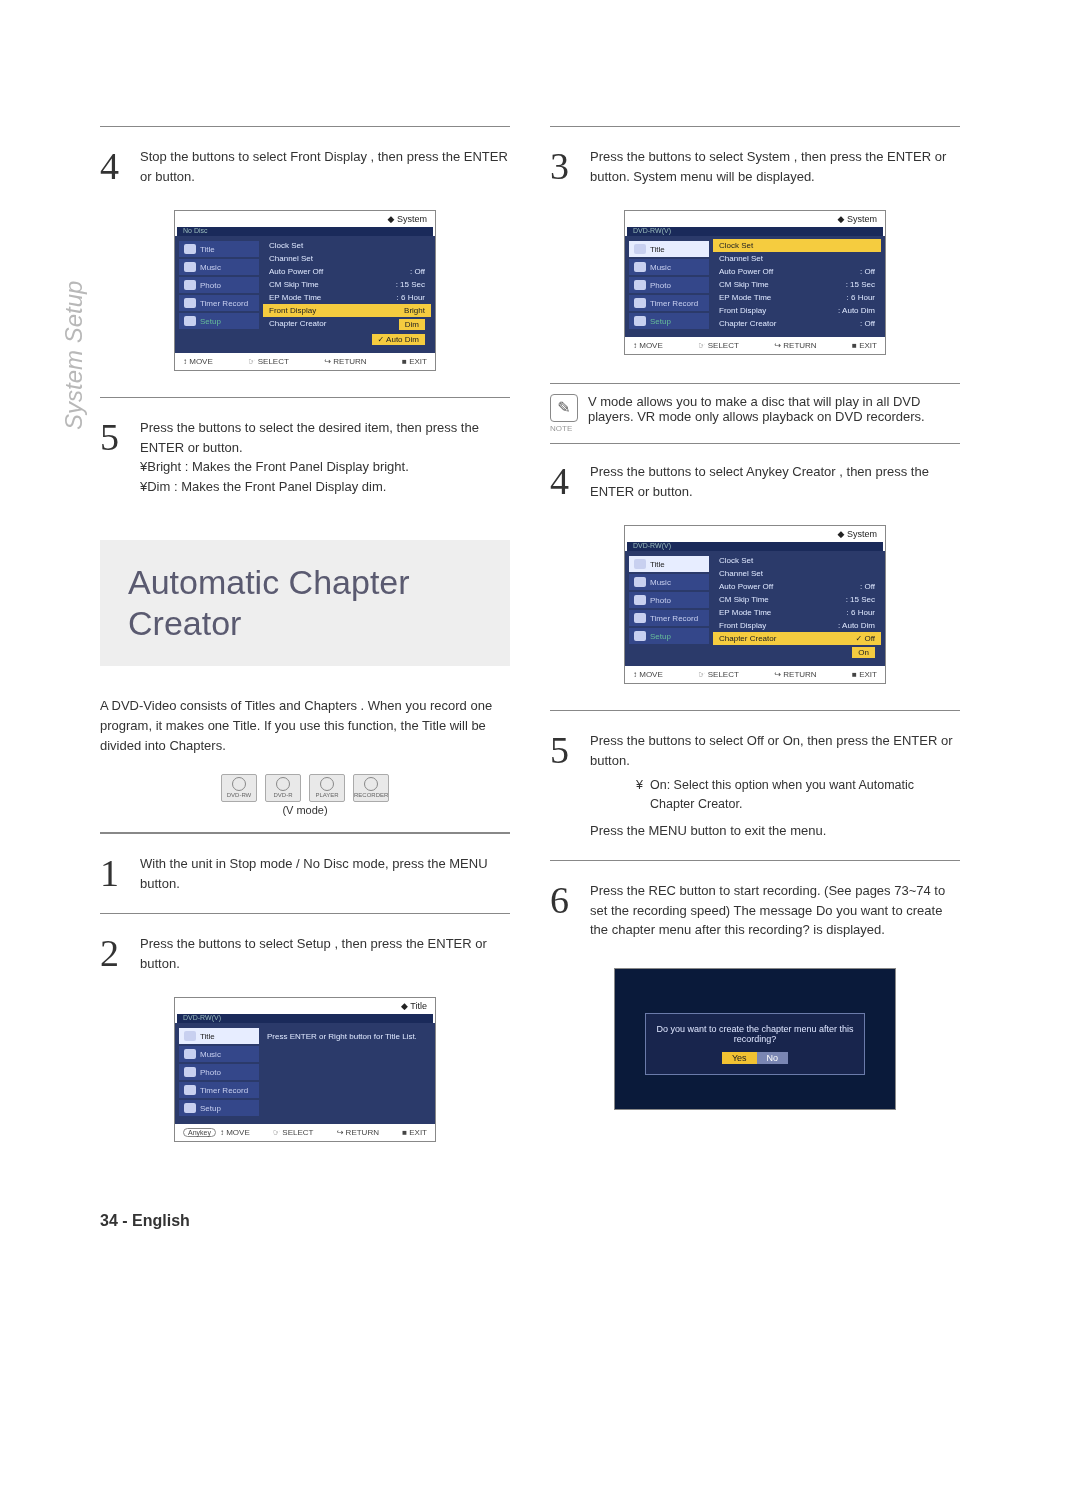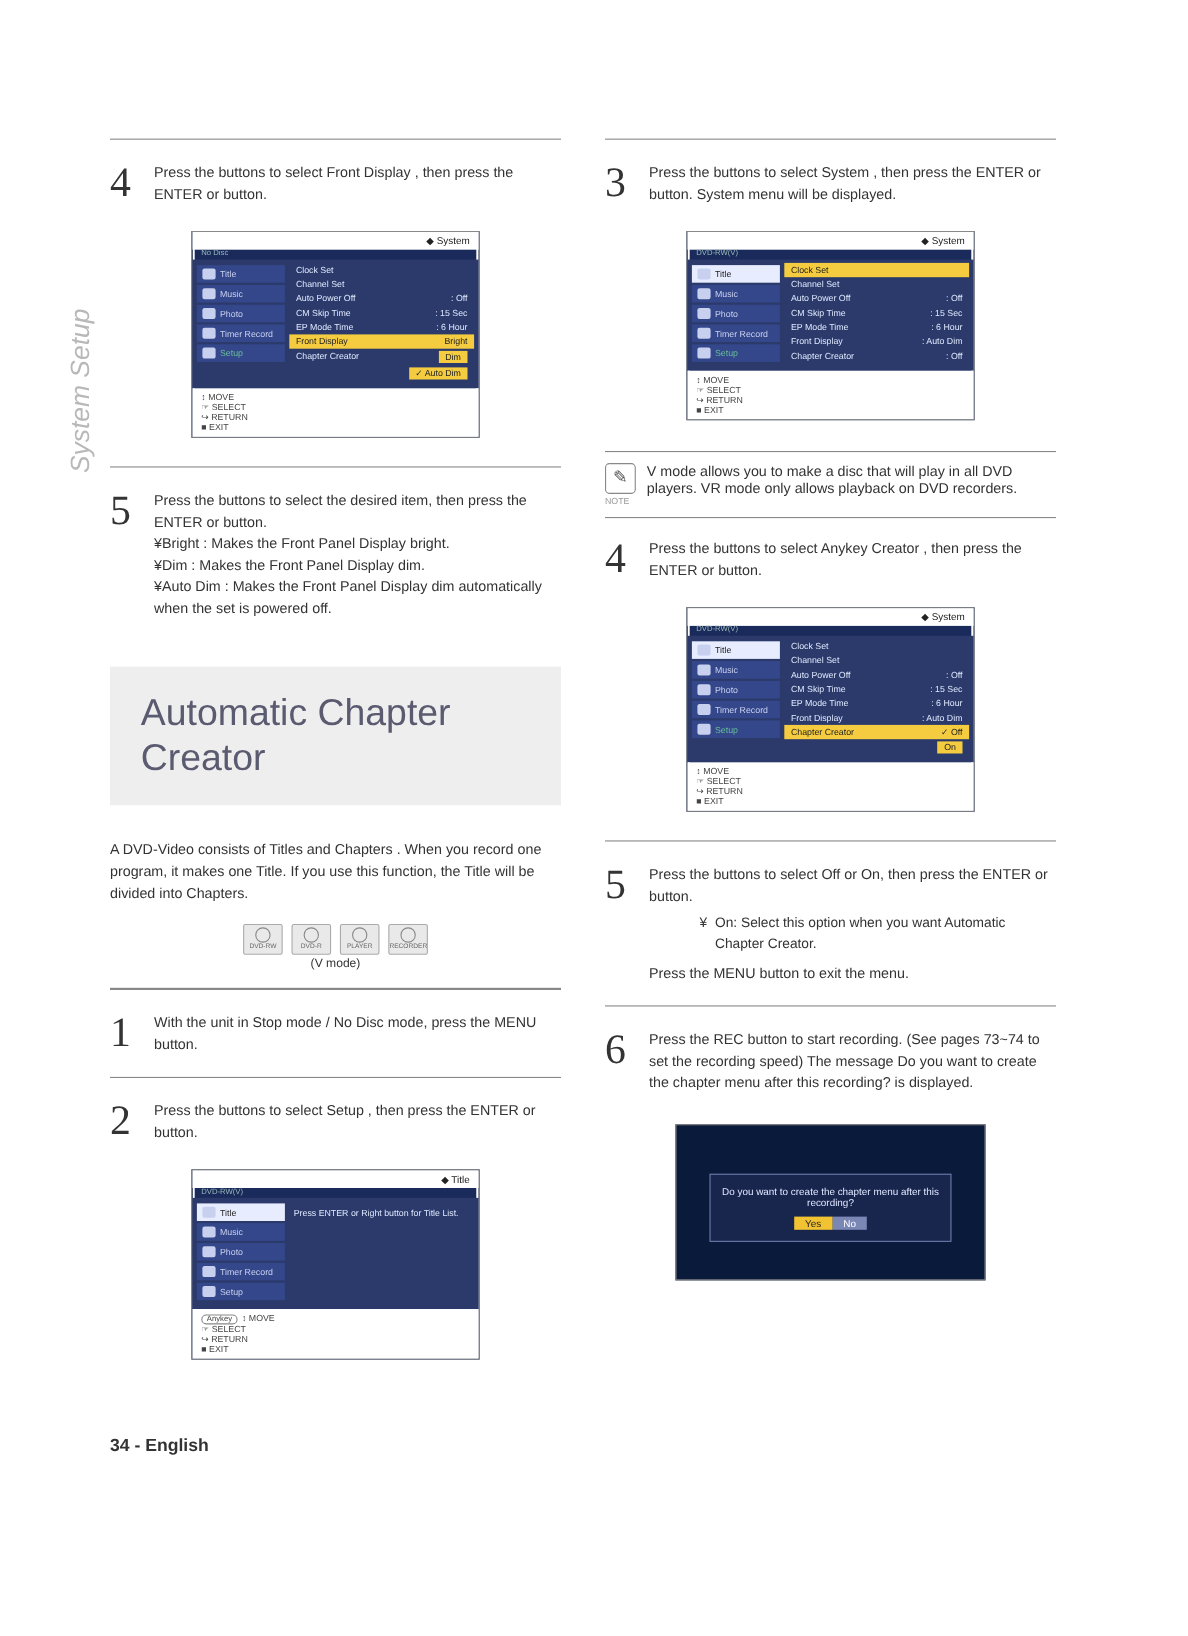--- a/index.html
+++ b/index.html
@@ -183,21 +183,20 @@
   }
   .osd-row .k { flex: 1; }
   .osd-row .v { flex: none; }
   .osd-footer {
     display: flex;
     justify-content: space-between;
     padding: 4px 8px;
     background: #fff;
     color: #444;
     font-size: 8px;
-    flex-direction: column;
   }
   .anykey {
     display: inline-block;
     border: 1px solid #888;
     border-radius: 8px;
     padding: 0 4px;
     font-size: 7px;
     margin-right: 4px;
   }
   .note-block {
@@ -295,21 +294,21 @@
 </head>
 <body>
 
 <div class="page">
   <div class="sidebar">System Setup</div>
 
   <div class="col">
     <div class="hr"></div>
     <div class="step">
       <div class="stepnum">4</div>
-      <div class="steptext">Press the   buttons to select Front Display , then press the ENTER or   button.</div>
+      <div class="steptext">Stop the   buttons to select Front Display , then press the ENTER or   button.</div>
     </div>
 
     <div class="osd">
       <div class="osd-header">◆ <span>System</span></div>
       <div class="osd-disc">No Disc</div>
       <div class="osd-body">
         <div class="osd-nav">
           <div class="osd-nav-item">
               <span class="osd-nav-icon"></span>
               <span>Title</span>
@@ -372,21 +371,20 @@
       </div>
     </div>
 
     <div class="hr"></div>
     <div class="step">
       <div class="stepnum">5</div>
       <div class="steptext">
         <span>Press the   buttons to select the desired item, then press the ENTER or   button.</span><br>
         <span>¥Bright : Makes the Front Panel Display bright.</span><br>
         <span>¥Dim : Makes the Front Panel Display dim.</span><br>
-        <span>¥Auto Dim : Makes the Front Panel Display dim automatically when the set is powered off.</span>
       </div>
     </div>
 
     <div class="heading-box">
       <h2>Automatic Chapter Creator</h2>
     </div>
 
     <div class="intro">A DVD-Video consists of  Titles  and  Chapters . When you record one program, it makes one Title. If you use this function, the Title will be divided into Chapters.</div>
 
     <div class="media-icons">

